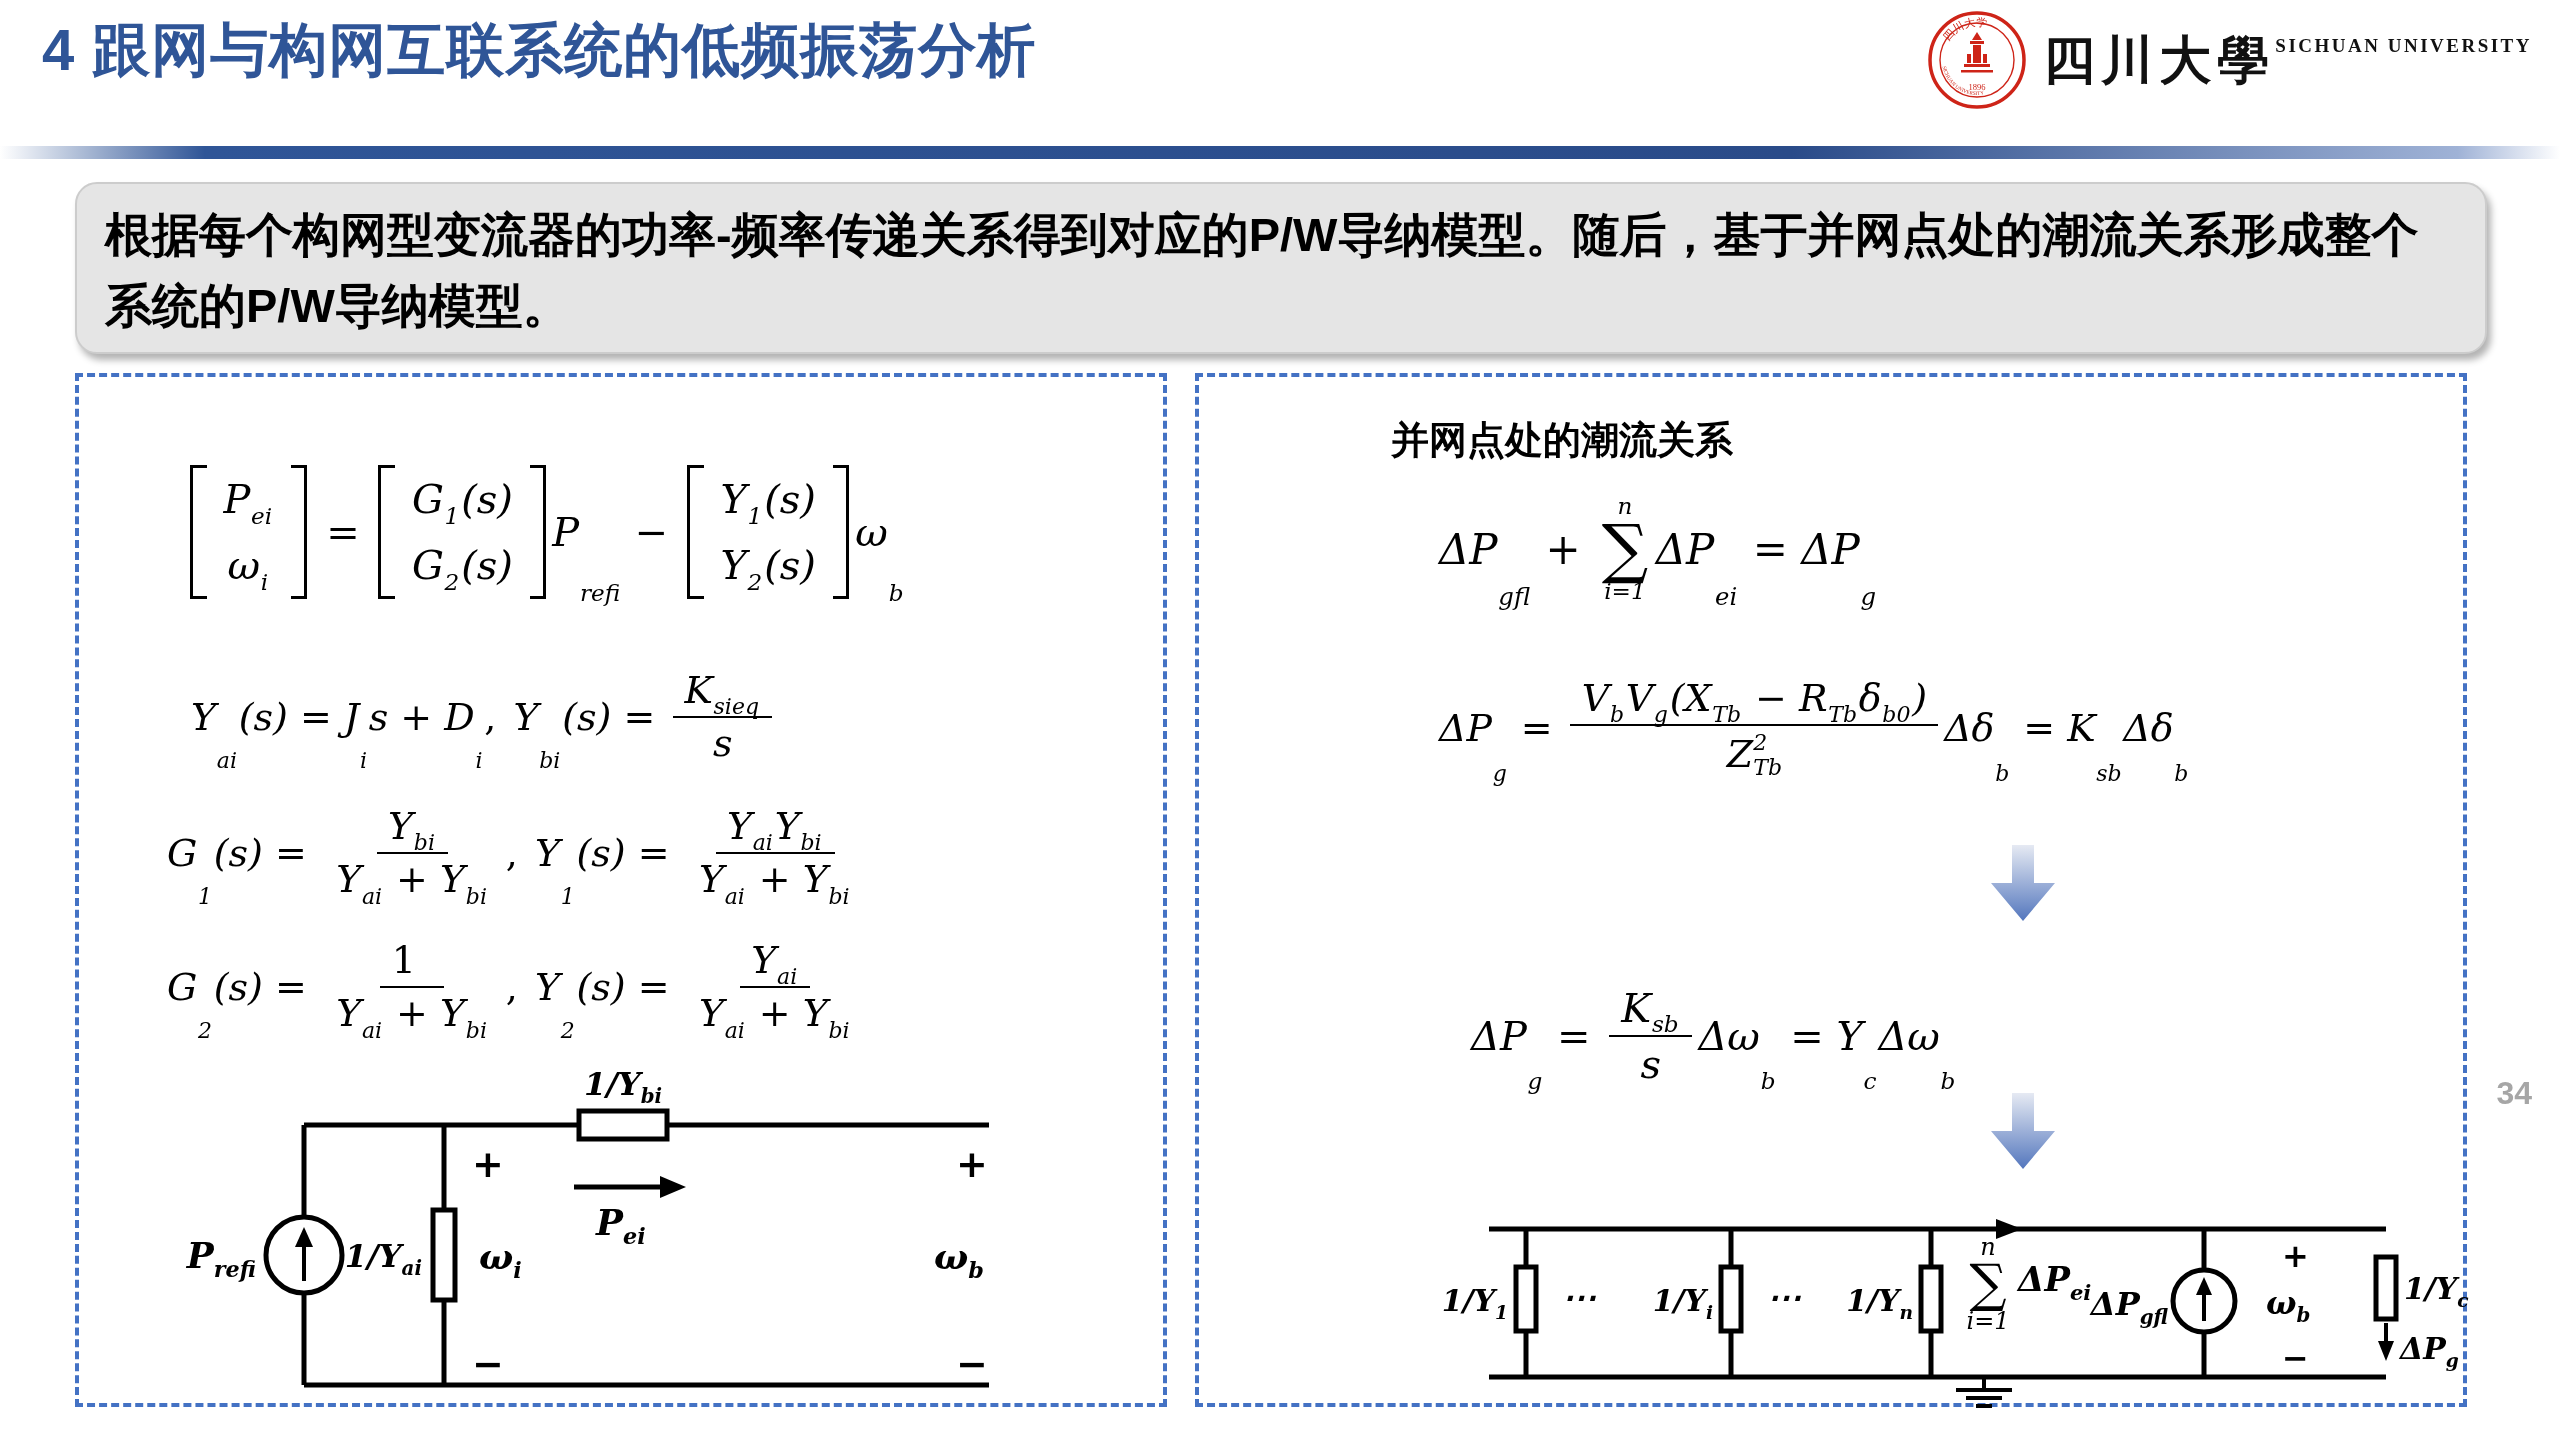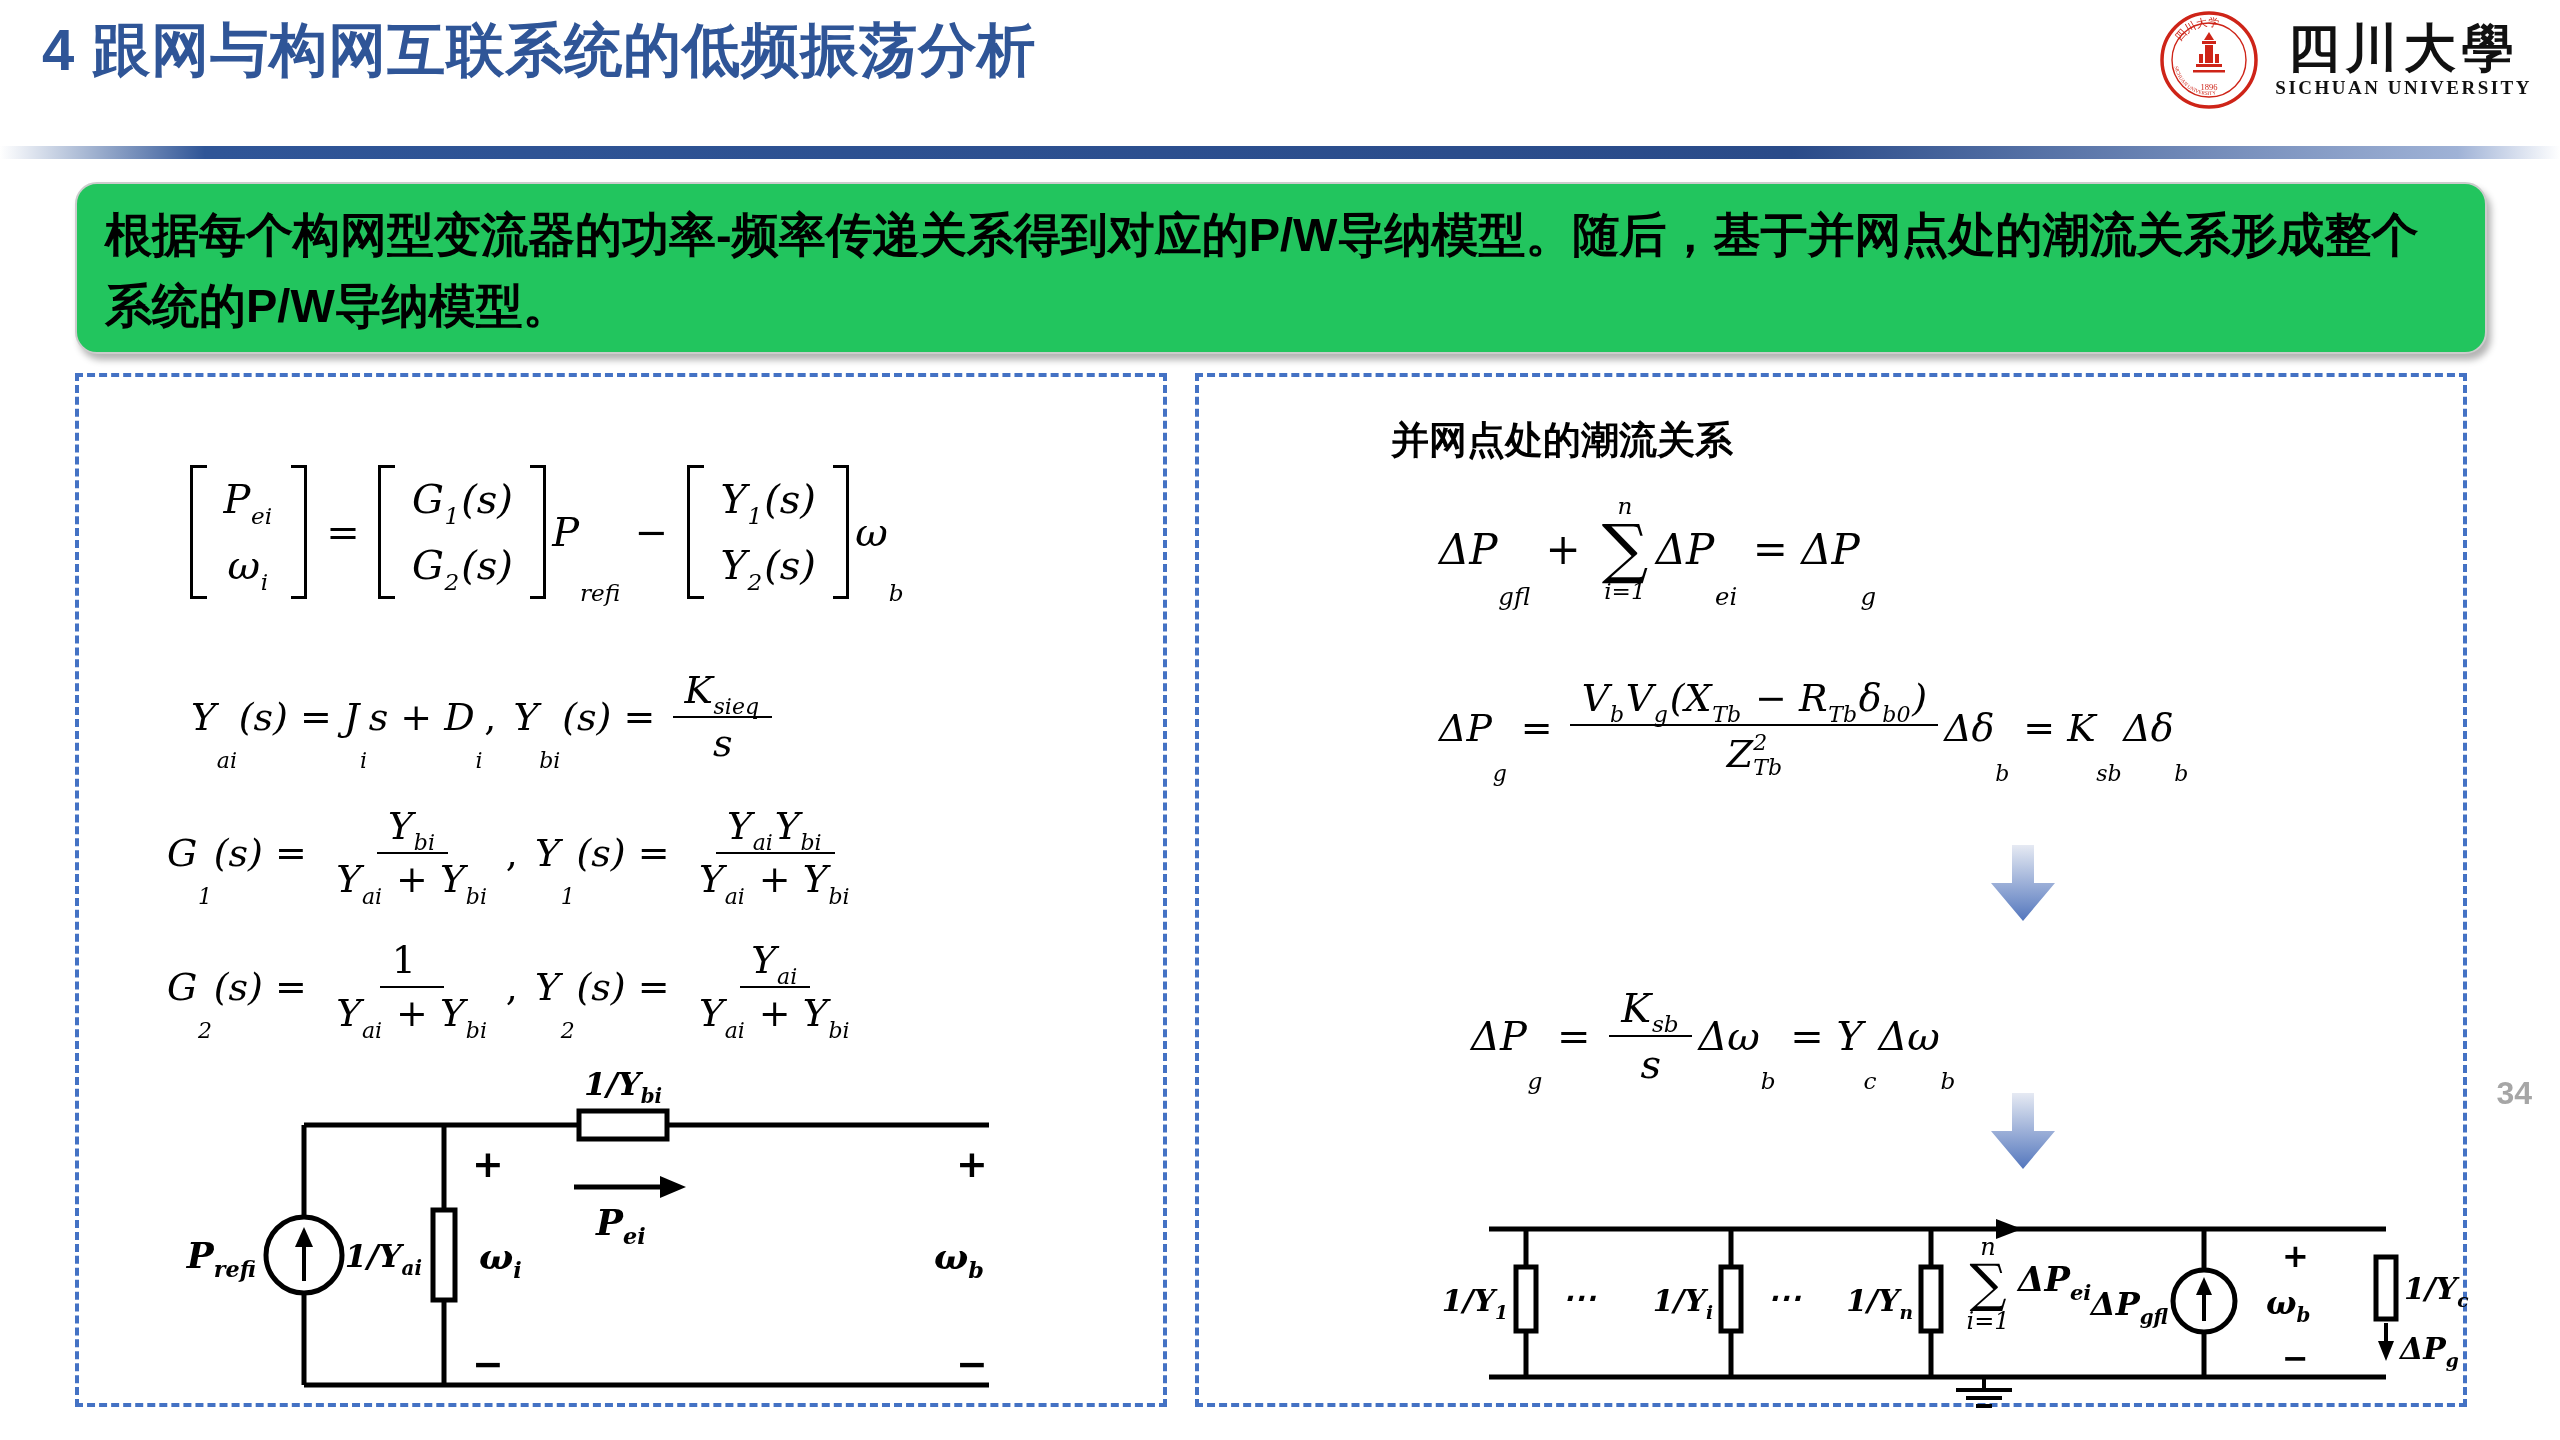--- a/index.html
+++ b/index.html
@@ -6,29 +6,29 @@
     font-family:"Liberation Sans",sans-serif;}
   .slide{position:relative;width:2560px;height:1124px;background:#fff;}
 
   
   .slide-title{position:absolute;left:42px;top:12px;font-size:58px;font-weight:bold;
     color:#2F5597;letter-spacing:1px;}
   .title-bar{position:absolute;left:0;top:146px;width:2560px;height:13px;
     background:linear-gradient(90deg,rgba(47,85,151,0) 0%,#2F5597 8%,#2A4B89 70%,#9FB2D6 96%,rgba(47,85,151,0) 100%);}
   .logo{position:absolute;right:28px;top:10px;display:flex;align-items:center;gap:16px;}
   .seal{width:100px;height:100px;}
-  .logo-text{display:flex;flex-direction:column;align-items:center;}
+  .logo-text{display:flex;flex-direction:row;}
   .logo-cn{font-family:"DejaVu Serif","Liberation Serif",serif;font-size:52px;font-weight:bold;
     color:#111;letter-spacing:6px;line-height:1.05;}
   .logo-en{font-family:"Liberation Serif",serif;font-size:19px;font-weight:bold;color:#111;
     letter-spacing:2.5px;margin-top:2px;}
 
   
   .summary-box{position:absolute;left:75px;top:182px;width:2412px;height:172px;box-sizing:border-box;
-    background:#22c55e;border:2px solid #CCCCCC;border-radius:22px;box-shadow:4px 6px 7px rgba(0,0,0,0.30);
+    background:#e5e5e5;border:2px solid #CCCCCC;border-radius:22px;box-shadow:4px 6px 7px rgba(0,0,0,0.30);
     padding:16px 28px;font-size:47px;font-weight:bold;color:#000;line-height:1.5;}
 
   
   .panel{position:absolute;top:373px;background:#fff;border:4px dashed #4472C4;box-sizing:border-box;}
   .panel-left{left:75px;width:1092px;height:1034px;}
   .panel-right{left:1195px;width:1272px;height:1034px;}
   .panel-title{position:absolute;font-size:38px;font-weight:bold;color:#000;white-space:nowrap;}
 
   
   .math{position:absolute;font-family:"DejaVu Serif","Liberation Serif",serif;font-style:italic;

